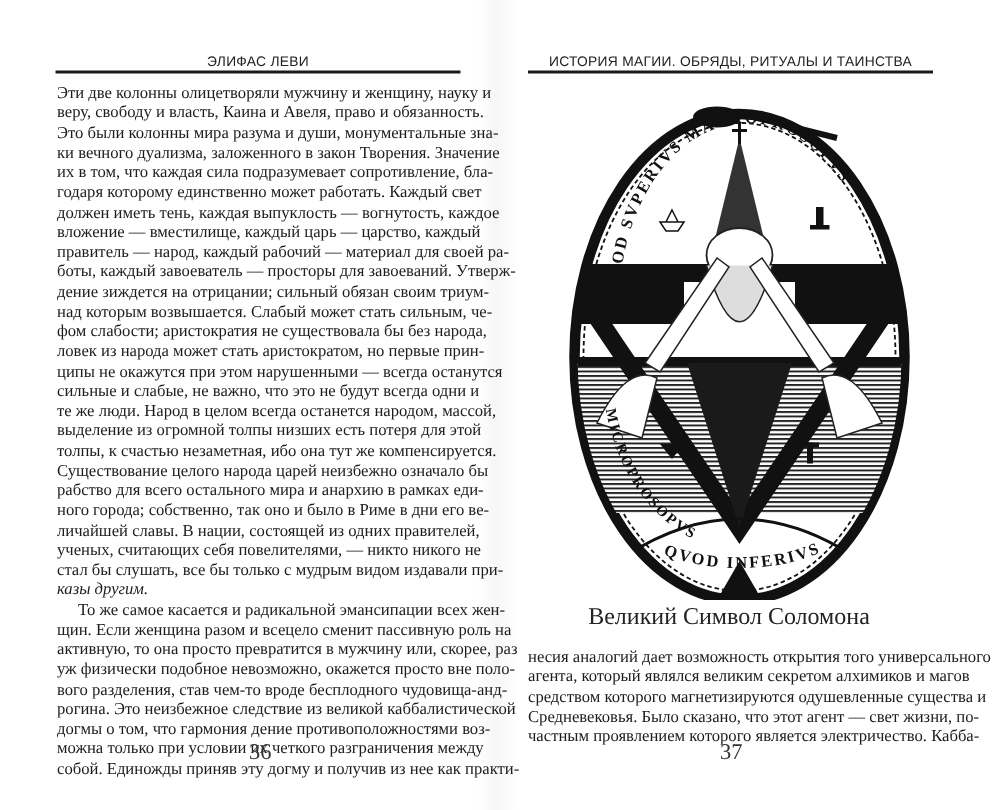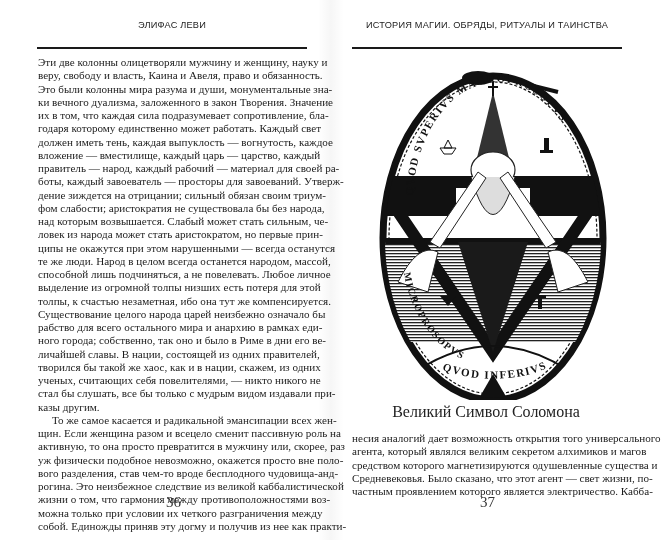--- a/index.html
+++ b/index.html
@@ -1,32 +1,32 @@
 <!DOCTYPE html>
 <html><head>
 <meta charset="utf-8">
 <style>
   html, body { margin:0; padding:0; }
   body { width:662px; height:540px; background:#ffffff; position:relative; overflow:hidden;
          font-family:"Liberation Serif", "DejaVu Serif", serif; color:#1c1c1c; }
   .page { position:absolute; top:0; height:540px; }
   .page.left { left:0; width:331px; }
   .page.right { left:331px; width:331px; }
-  .running-head { position:absolute; top:20px; font-family:"Liberation Sans", "DejaVu Sans", sans-serif;
+  .running-head { position:absolute; top:36px; font-family:"Liberation Sans", "DejaVu Sans", sans-serif;
                   font-size:9.2px; letter-spacing:0.2px; color:#222; text-align:center; }
   .left .running-head { left:37px; width:270px; }
   .right .running-head { left:21px; width:270px; }
   .rule { position:absolute; top:47px; height:1.6px; background:#1a1a1a; }
   .left .rule { left:37px; width:270px; }
   .right .rule { left:21px; width:270px; }
   .body-text { position:absolute; font-size:11.1px; line-height:13.25px; text-align:justify; }
   .left .body-text { left:38px; top:56px; width:269px; }
   .right .body-text { left:21px; top:432px; width:268px; }
   .line { display:block; white-space:nowrap; text-align:justify; text-align-last:justify; height:13.25px; }
-  .line.last { text-align-last:left; }
+  .line.last { text-align-last:left;font-style:italic; }
   .page-number { position:absolute; top:494px; font-size:15px; color:#333; }
   .left .page-number { left:166px; }
   .right .page-number { left:149px; }
   .figure { position:absolute; left:27px; top:52px; width:270px; height:348px; }
   .caption { position:absolute; left:21px; top:403px; width:268px; text-align:center; font-size:16px; color:#222; }
   .gutter-shade { position:absolute; left:318px; top:0; width:26px; height:540px;
                   background:linear-gradient(to right, rgba(0,0,0,0) 0%, rgba(0,0,0,0.035) 50%, rgba(0,0,0,0) 100%); }
 </style>
 </head>
 <body>
@@ -41,43 +41,42 @@
       <span class="line">веру, свободу и власть, Каина и Авеля, право и обязанность.</span>
       <span class="line">Это были колонны мира разума и души, монументальные зна-</span>
       <span class="line">ки вечного дуализма, заложенного в закон Творения. Значение</span>
       <span class="line">их в том, что каждая сила подразумевает сопротивление, бла-</span>
       <span class="line">годаря которому единственно может работать. Каждый свет</span>
       <span class="line">должен иметь тень, каждая выпуклость — вогнутость, каждое</span>
       <span class="line">вложение — вместилище, каждый царь — царство, каждый</span>
       <span class="line">правитель — народ, каждый рабочий — материал для своей ра-</span>
       <span class="line">боты, каждый завоеватель — просторы для завоеваний. Утверж-</span>
       <span class="line">дение зиждется на отрицании; сильный обязан своим триум-</span>
+      <span class="line">над которым возвышается. Слабый может стать сильным, че-</span>
       <span class="line">фом слабости; аристократия не существовала бы без народа,</span>
-      <span class="line">над которым возвышается. Слабый может стать сильным, че-</span>
       <span class="line">ловек из народа может стать аристократом, но первые прин-</span>
       <span class="line">ципы не окажутся при этом нарушенными — всегда останутся</span>
+      <span class="line">сильные и слабые, не важно, что это не будут всегда одни и</span>
       <span class="line">те же люди. Народ в целом всегда останется народом, массой,</span>
-      <span class="line">способной лишь подчиняться, а не повелевать. Любое личное</span>
       <span class="line">выделение из огромной толпы низших есть потеря для этой</span>
       <span class="line">толпы, к счастью незаметная, ибо она тут же компенсируется.</span>
       <span class="line">Существование целого народа царей неизбежно означало бы</span>
       <span class="line">рабство для всего остального мира и анархию в рамках еди-</span>
       <span class="line">ного города; собственно, так оно и было в Риме в дни его ве-</span>
       <span class="line">личайшей славы. В нации, состоящей из одних правителей,</span>
-      <span class="line">творился бы такой же хаос, как и в нации, скажем, из одних</span>
       <span class="line">ученых, считающих себя повелителями, — никто никого не</span>
       <span class="line">стал бы слушать, все бы только с мудрым видом издавали при-</span>
       <span class="line last">казы другим.</span>
       <span class="line" style="text-indent: 14px;">То же самое касается и радикальной эмансипации всех жен-</span>
       <span class="line">щин. Если женщина разом и всецело сменит пассивную роль на</span>
       <span class="line">активную, то она просто превратится в мужчину или, скорее, раз</span>
       <span class="line">уж физически подобное невозможно, окажется просто вне поло-</span>
       <span class="line">вого разделения, став чем-то вроде бесплодного чудовища-анд-</span>
       <span class="line">рогина. Это неизбежное следствие из великой каббалистической</span>
-      <span class="line">жизни о том, что гармония между противоположностями воз-</span>
+      <span class="line">догмы о том, что гармония дение противоположностями воз-</span>
       <span class="line">можна только при условии их четкого разграничения между</span>
       <span class="line">собой. Единожды приняв эту догму и получив из нее как практи-</span>
     </div>
   <div class="page-number">36</div>
 </div>
 
 <div class="page right">
   <div class="running-head">ИСТОРИЯ МАГИИ. ОБРЯДЫ, РИТУАЛЫ И ТАИНСТВА</div>
   <div class="rule"></div>
 

